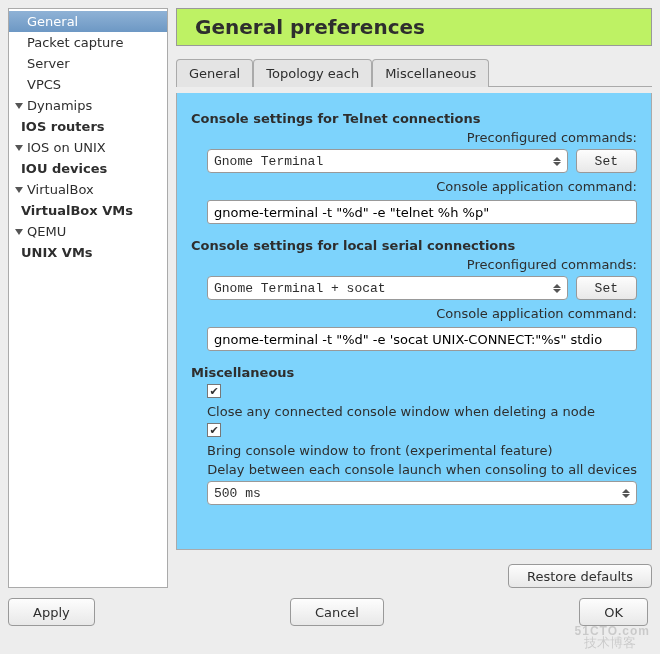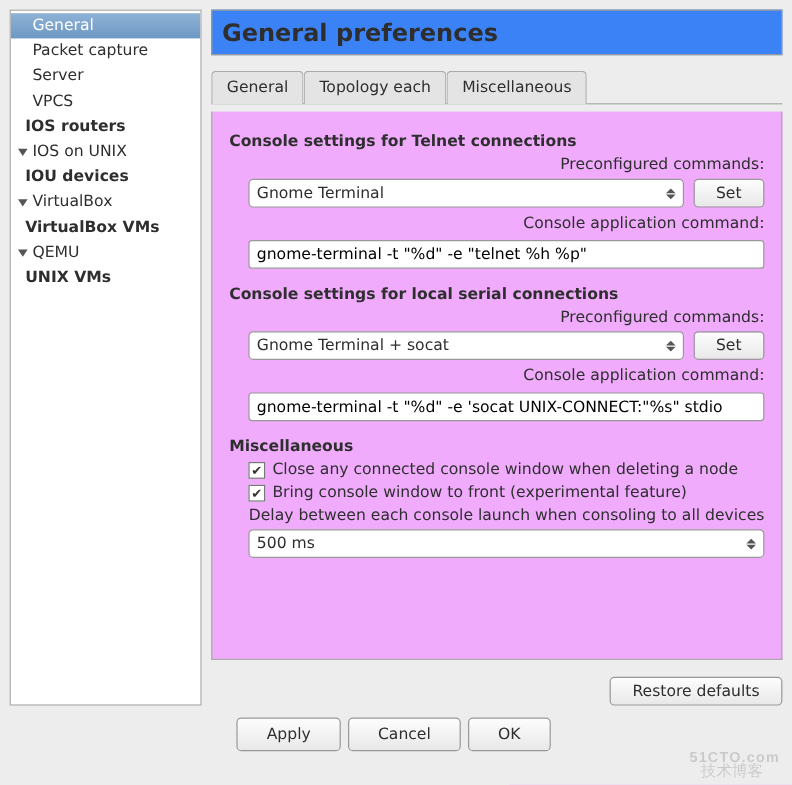--- a/index.html
+++ b/index.html
@@ -39,22 +39,22 @@
     width: 0; height: 0;
     border-left: 4px solid transparent;
     border-right: 4px solid transparent;
     border-top: 6px solid #555;
     margin-right: 4px;
   }
   .tree-noexp { display:inline-block; width:12px; }
   .content { flex: 1; display: flex; flex-direction: column; gap: 6px; min-width:0;}
   .title-box {
     border: 1px solid #999;
-    background: #3b82f6;
-    padding: 6px 8px;
+    background: #bef264;
+    padding: 6px 18px;
     font-size: 20px;
     font-weight: bold;
   }
   .tab-strip { display: flex; border-bottom: 1px solid #aaa; margin-top: 6px; }
   .tab {
     padding: 6px 12px;
     border: 1px solid #aaa;
     border-bottom: none;
     background: #e4e4e4;
     margin-right: 0;
@@ -64,27 +64,27 @@
   }
   .tab.active {
     background: #f4f4f4;
     border-bottom: 1px solid #f4f4f4;
     font-weight: normal;
   }
   .tab-panel {
     border: 1px solid #aaa;
     border-top: none;
     padding: 12px 14px 16px 14px;
-    background: #f0abfc;
+    background: #7dd3fc;
     overflow: hidden;
     flex:1;
   }
   .section-title { font-weight: bold; margin: 6px 0 4px 0; }
   .sub-label { margin: 0 0 4px 16px; text-align: right; }
-  .row { display: flex; gap: 8px; margin: 2px 0 6px 16px; align-items: center; }
+  .row { display: flex; gap: 8px; margin: 2px 0 6px 16px; align-items: center; font-family: Liberation Mono, monospace; }
   .combo {
     flex: 1;
     display: flex;
     align-items: center;
     border: 1px solid #999;
     border-radius: 4px;
     background: #fff;
     height: 24px;
     padding: 0 6px;
     justify-content: space-between;
@@ -111,30 +111,30 @@
     margin: 2px 0 8px 16px;
     border: 1px solid #999;
     border-radius: 3px;
     background: #fff;
     height: 24px;
     padding: 0 6px;
     font-family: inherit;
     font-size: 13px;
   }
   .checkbox-row {
-    display:flex; align-items:flex-end; gap:6px; margin: 4px 0 4px 16px;
+    display:flex; align-items:flex-start; gap:6px; margin: 4px 0 4px 16px; flex-direction: column;
   }
   .checkbox {
     width: 14px; height: 14px; border:1px solid #777; background:#fff;
     display:inline-flex;align-items:center;justify-content:center;font-size:11px;
   }
   .checkbox.checked::after { content:"✔"; color:#333; line-height:1;}
   .restore-row { text-align: right; margin-top: 8px; }
   .bottom-buttons {
-    display:flex; justify-content:center; gap:6px; margin-top: 10px; padding-right: 4px;
+    display:flex; justify-content:space-between; gap:6px; margin-top: 10px; padding-right: 4px;
   }
   .btn-lg { padding: 4px 24px; height:28px;}
   .watermark {
     position:absolute; right:10px; bottom:16px; font-size:12px; font-weight:bold;
     color:rgba(0,0,0,0.15); letter-spacing:1px; pointer-events:none;
     font-family: Arial, sans-serif;
   }
   .watermark2 {
     position:absolute; right:24px; bottom:2px; font-size:13px;
     color:rgba(0,0,0,0.15); pointer-events:none;
@@ -153,20 +153,24 @@
         <span class="tree-noexp"></span>
         <span>Packet capture</span>
       </div>
     <div class="tree-item">
         <span class="tree-noexp"></span>
         <span>Server</span>
       </div>
     <div class="tree-item">
         <span class="tree-noexp"></span>
         <span>VPCS</span>
+      </div>
+    <div class="tree-item">
+        <span class="tree-expander"></span>
+        <span>Dynamips</span>
       </div>
     <div class="tree-item-child">
         <span>IOS routers</span>
       </div>
     <div class="tree-item">
         <span class="tree-expander"></span>
         <span>IOS on UNIX</span>
       </div>
     <div class="tree-item-child">
         <span>IOU devices</span>

